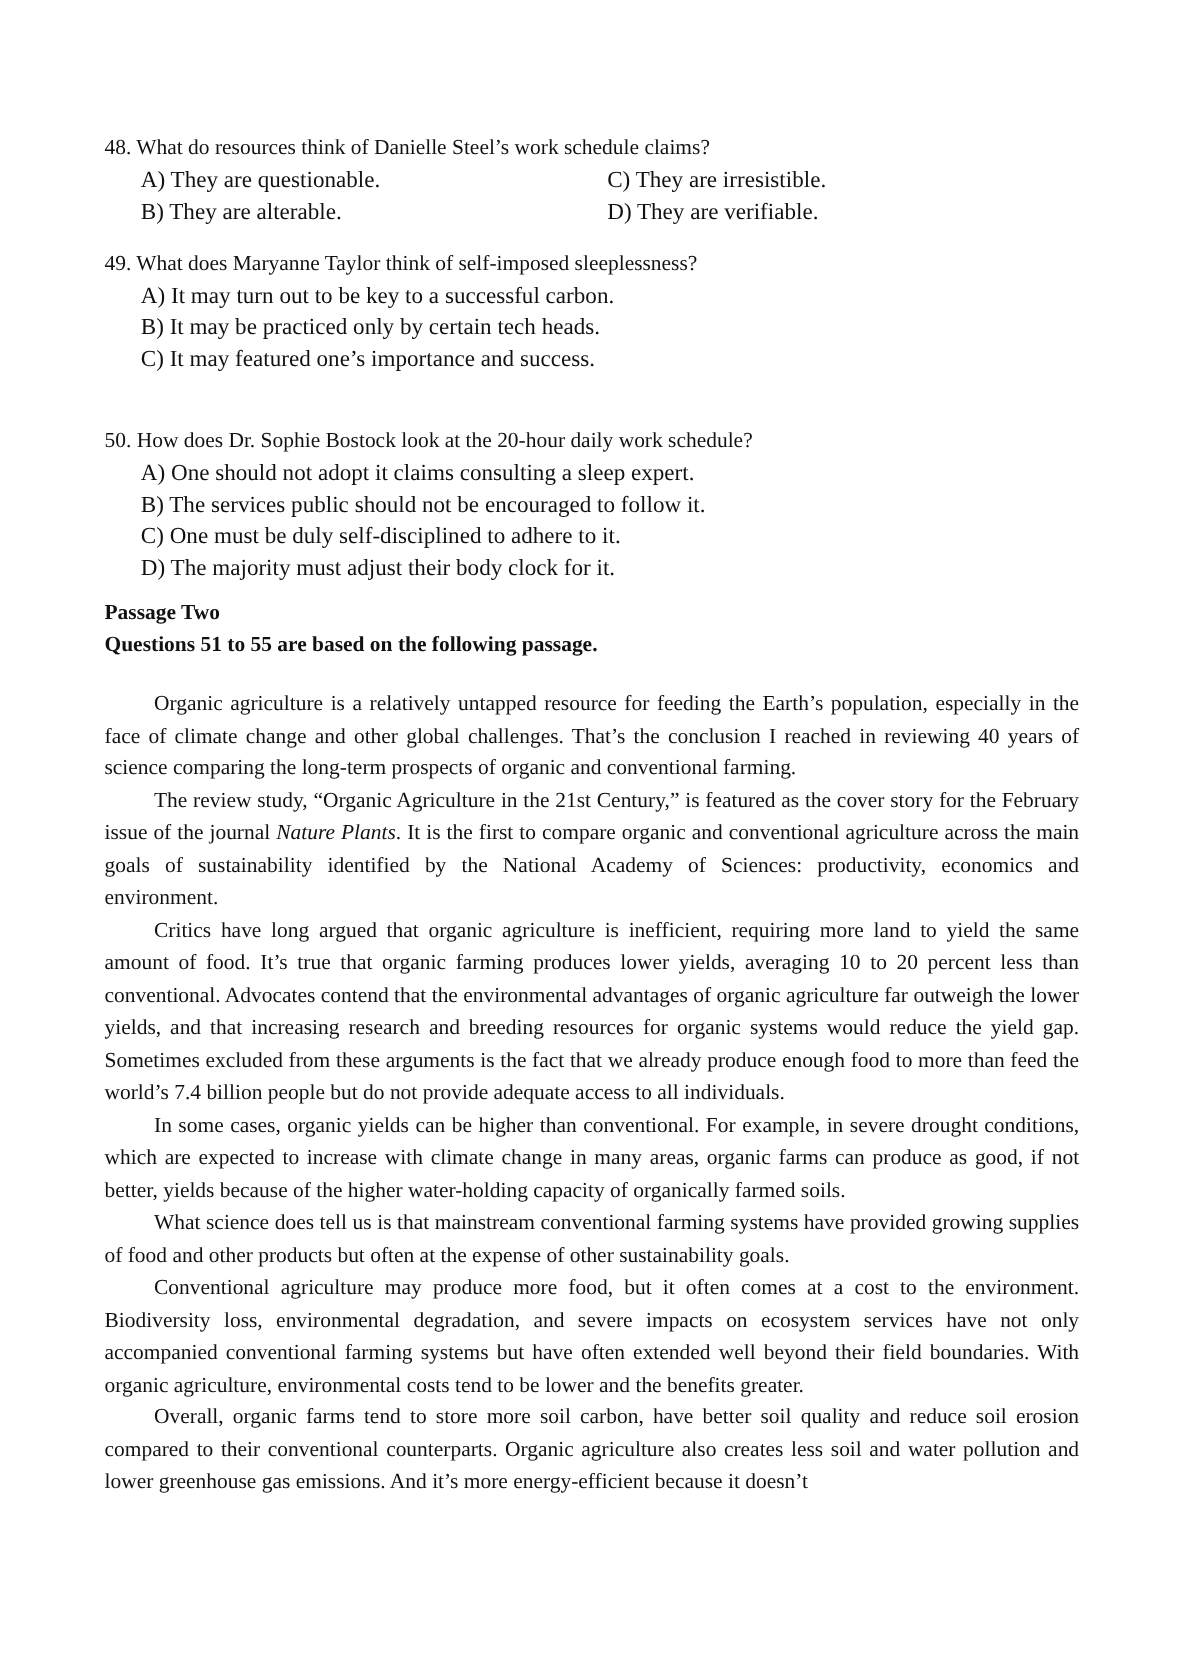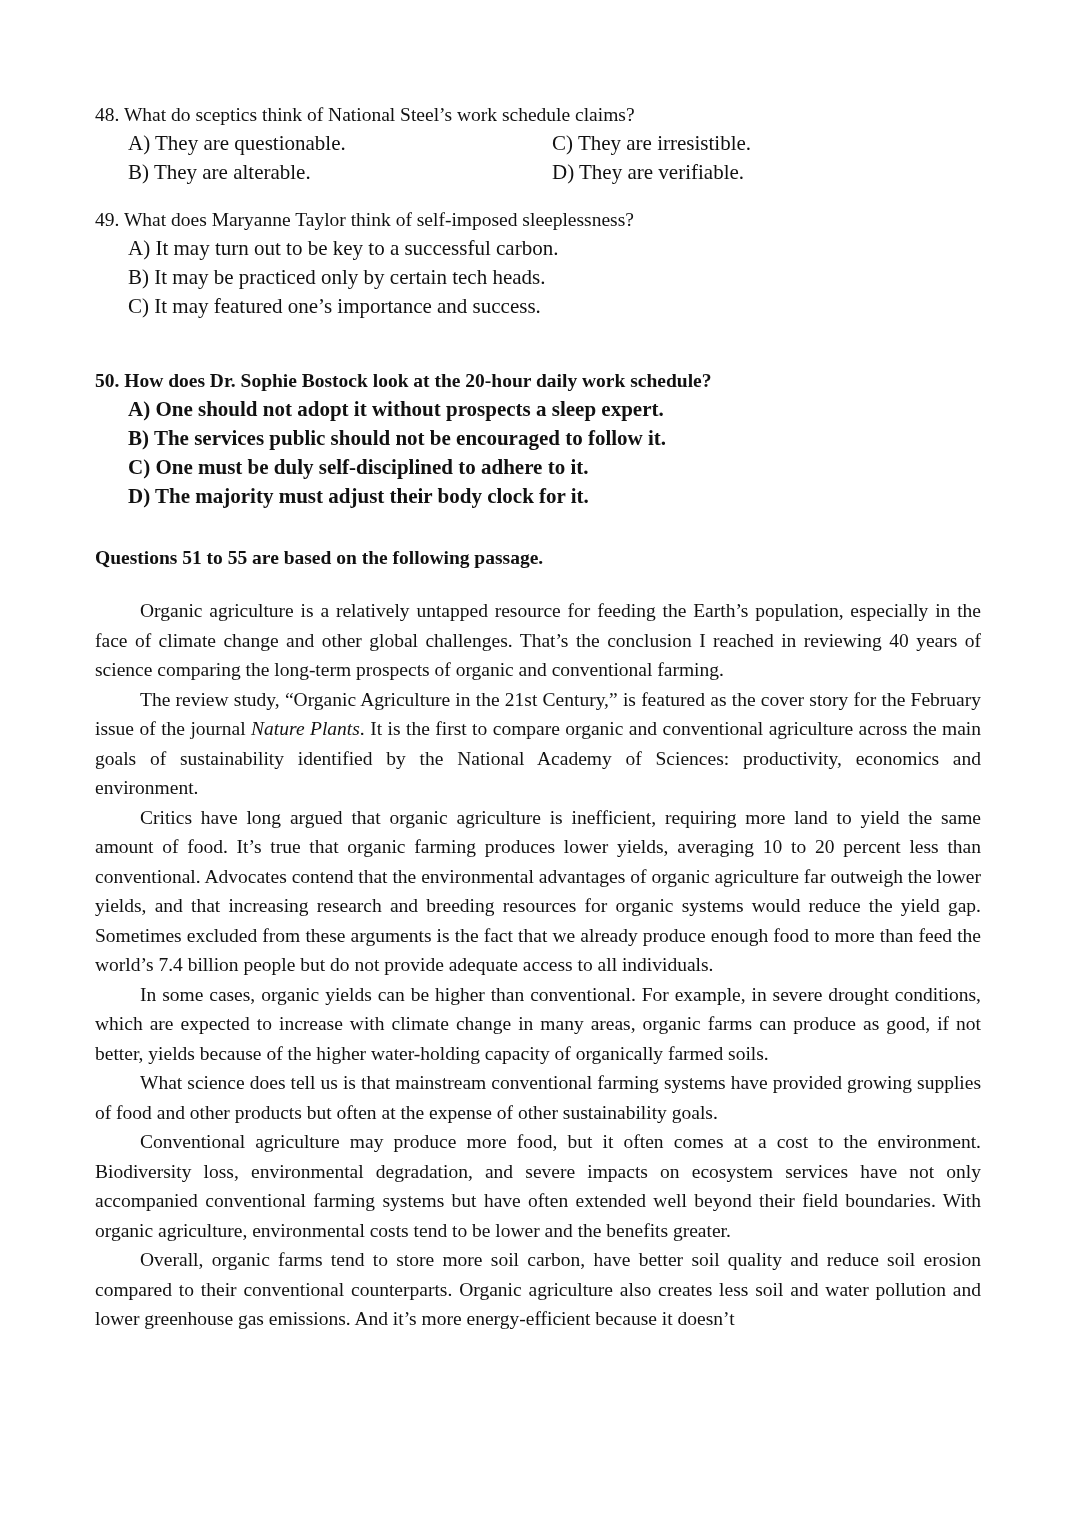--- a/index.html
+++ b/index.html
@@ -24,20 +24,21 @@
   .question {
     margin: 0;
   }
   .q-stem {
     font-size: 19.5px;
     line-height: 29px;
     white-space: nowrap;
   }
   .q-num {
     display: inline-block;
+    margin-top: 20px;
   }
   .options {
     margin: 0;
     padding: 0;
     list-style: none;
   }
   .options-grid {
     display: grid;
     grid-template-columns: 424px 1fr;
     padding-left: 33px;
@@ -45,21 +46,21 @@
   .options-list {
     padding-left: 33px;
   }
   .option {
     font-size: 21px;
     line-height: 29px;
     white-space: nowrap;
   }
   .q48 { height: 89px; margin-bottom: 16px; }
   .q49 { height: 148px; margin-bottom: 13px; }
-  .q50 { height: 148px; margin-bottom: 29px; font-weight: bold; }
+  .q50 { height: 148px; margin-bottom: 29px; }
 
   .section-heading {
     font-weight: bold;
     font-size: 19.5px;
     line-height: 29px;
     margin: 0;
   }
   .section-sub {
     font-weight: bold;
     font-size: 19.5px;
@@ -78,21 +79,21 @@
   }
 </style>
 </head>
 <body>
 
 <div class="page">
 
   <div class="question q48">
     <div class="q-stem">
       <span class="q-num">48.</span>
-      <span>What do sceptics think of National Steel’s work schedule claims?</span>
+      <span>What do resources think of Danielle Steel’s work schedule claims?</span>
     </div>
     <div class="options options-grid">
       <div class="option">
         <span>A)</span>
         <span>They are questionable.</span>
       </div>
       <div class="option">
         <span>C)</span>
         <span>They are irresistible.</span>
       </div>
@@ -129,37 +130,38 @@
   </div>
 
   <div class="question q50">
     <div class="q-stem">
       <span class="q-num">50.</span>
       <span>How does Dr. Sophie Bostock look at the 20-hour daily work schedule?</span>
     </div>
     <div class="options options-list">
       <div class="option">
         <span>A)</span>
-        <span>One should not adopt it without prospects a sleep expert.</span>
+        <span>One should not adopt it claims consulting a sleep expert.</span>
       </div>
       <div class="option">
         <span>B)</span>
         <span>The services public should not be encouraged to follow it.</span>
       </div>
       <div class="option">
         <span>C)</span>
         <span>One must be duly self-disciplined to adhere to it.</span>
       </div>
       <div class="option">
         <span>D)</span>
         <span>The majority must adjust their body clock for it.</span>
       </div>
     </div>
   </div>
 
+  <h2 class="section-heading">Passage Two</h2>
   <h3 class="section-sub">Questions 51 to 55 are based on the following passage.</h3>
 
   <div class="passage">
     <p>Organic agriculture is a relatively untapped resource for feeding the Earth’s population, especially in the face of climate change and other global challenges. That’s the conclusion I reached in reviewing 40 years of science comparing the long-term prospects of organic and conventional farming.</p>
     <p><span>The review study, “Organic Agriculture in the 21st Century,” is featured as the cover story for the February issue of the journal </span><em>Nature Plants</em><span>. It is the first to compare organic and conventional agriculture across the main goals of sustainability identified by the National Academy of Sciences: productivity, economics and environment.</span></p>
     <p>Critics have long argued that organic agriculture is inefficient, requiring more land to yield the same amount of food. It’s true that organic farming produces lower yields, averaging 10 to 20 percent less than conventional. Advocates contend that the environmental advantages of organic agriculture far outweigh the lower yields, and that increasing research and breeding resources for organic systems would reduce the yield gap. Sometimes excluded from these arguments is the fact that we already produce enough food to more than feed the world’s 7.4 billion people but do not provide adequate access to all individuals.</p>
     <p>In some cases, organic yields can be higher than conventional. For example, in severe drought conditions, which are expected to increase with climate change in many areas, organic farms can produce as good, if not better, yields because of the higher water-holding capacity of organically farmed soils.</p>
     <p>What science does tell us is that mainstream conventional farming systems have provided growing supplies of food and other products but often at the expense of other sustainability goals.</p>
     <p>Conventional agriculture may produce more food, but it often comes at a cost to the environment. Biodiversity loss, environmental degradation, and severe impacts on ecosystem services have not only accompanied conventional farming systems but have often extended well beyond their field boundaries. With organic agriculture, environmental costs tend to be lower and the benefits greater.</p>
     <p>Overall, organic farms tend to store more soil carbon, have better soil quality and reduce soil erosion compared to their conventional counterparts. Organic agriculture also creates less soil and water pollution and lower greenhouse gas emissions. And it’s more energy-efficient because it doesn’t</p>

